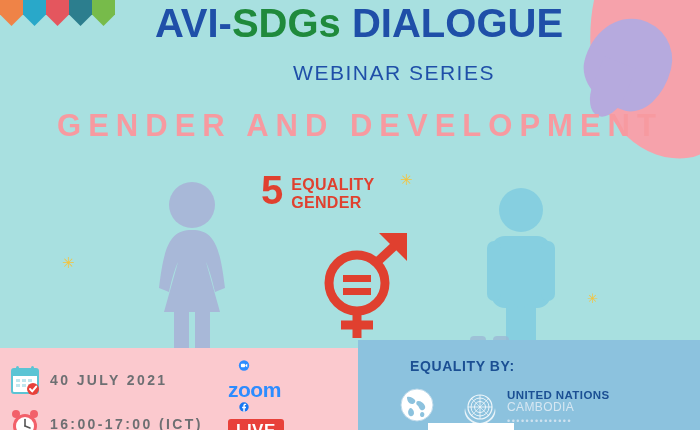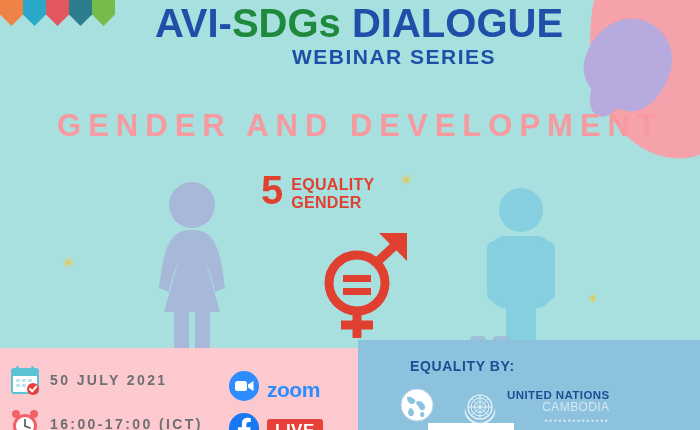--- a/index.html
+++ b/index.html
@@ -65,23 +65,23 @@
     font-size:40px;
     font-weight:bold;
     letter-spacing:0px;
     line-height:1.05;
     white-space:nowrap;
   }
   .t-avi{ color:#1f4fa8; }
   .t-sdgs{ color:#1f8a3c; }
   .t-dialogue{ color:#1f4fa8; }
   .title-sub{
-    margin-top:1px;
+    margin-top:17px;
     font-size:21px;
-    font-weight:bold;
+    font-weight:normal;
     color:#1f4fa8;
     letter-spacing:1.5px;
     padding-left:70px;
   }
 
   
   .topic{
     position:absolute;
     top:108px; left:0; right:0;
     text-align:center;
@@ -182,21 +182,21 @@
     color:#6d6f72;
     letter-spacing:2.4px;
   }
 
   
   .platforms{
     position:absolute;
     left:228px; bottom:-14px;
     width:140px;
   }
-  .plat-row{ display:flex; align-items:flex-end; gap:7px; height:42px; }
+  .plat-row{ display:flex; align-items:flex-start; gap:7px; height:42px;flex-direction:column; }
   .zoom-word{
     font-size:21px;
     font-weight:bold;
     color:#2d8cff;
     letter-spacing:-0.5px;
   }
   .live-badge{
     background:#e8413a;
     color:#ffffff;
     font-size:17px;
@@ -227,21 +227,21 @@
     color:#ffffff;
     letter-spacing:4px;
     line-height:1;
   }
   .avi-bar{
     position:absolute;
     left:28px; top:35px;
     width:86px; height:12px;
     background:#ffffff;
   }
-  .un-logo{ display:flex; align-items:center; gap:7px;text-align:right; }
+  .un-logo{ display:flex; align-items:center; gap:7px; }
   .un-text{ display:flex; flex-direction:column; line-height:1.08; }
   .un-line1{
     font-size:11.5px; font-weight:bold;
     color:#1b4f93; letter-spacing:.4px;
   }
   .un-line2{
     font-size:12px;
     color:#d6e7f2; letter-spacing:.4px;
   }
   .un-dots{
@@ -333,21 +333,21 @@
           <rect x="6" y="14" width="4" height="3"></rect>
             <rect x="12" y="14" width="4" height="3"></rect>
           <rect x="18" y="14" width="4" height="3"></rect>
             <rect x="6" y="19" width="4" height="3"></rect>
           <rect x="12" y="19" width="4" height="3"></rect>
             <rect x="18" y="19" width="4" height="3"></rect>
         </g>
         <circle cx="23" cy="24" r="6" fill="#e8413a"></circle>
         <path d="M20 24 l2.2 2.4 L26.2 21.6" fill="none" stroke="#ffffff" stroke-width="2" stroke-linecap="round" stroke-linejoin="round"></path>
       </svg>
-      <span class="info-text">50 JULY 2021</span>
+      <span class="info-text">40 JULY 2021</span>
     </div>
     <div class="info-row">
       <svg width="30" height="30" viewBox="0 0 30 30">
         <circle cx="6" cy="5" r="4" fill="#f2606a"></circle>
         <circle cx="24" cy="5" r="4" fill="#f2606a"></circle>
         <circle cx="15" cy="17" r="12" fill="#f2606a"></circle>
         <circle cx="15" cy="17" r="9" fill="#ffffff"></circle>
         <line x1="15" y1="17" x2="15" y2="10.5" stroke="#555" stroke-width="1.6" stroke-linecap="round"></line>
         <line x1="15" y1="17" x2="20" y2="19" stroke="#555" stroke-width="1.6" stroke-linecap="round"></line>
         <rect x="3" y="27" width="5" height="3" rx="1" fill="#f2606a"></rect>

